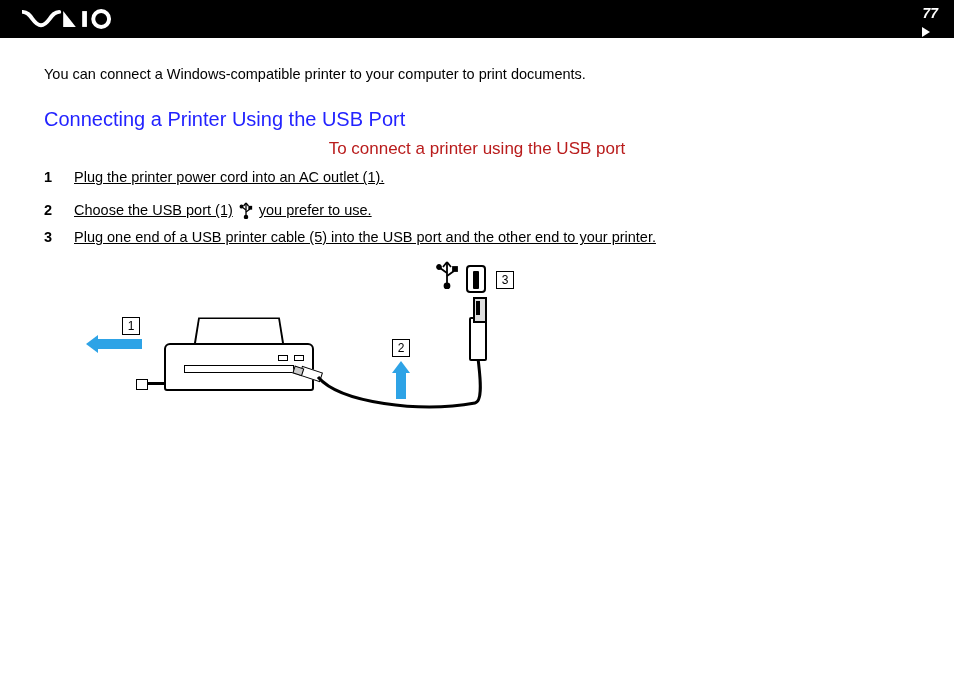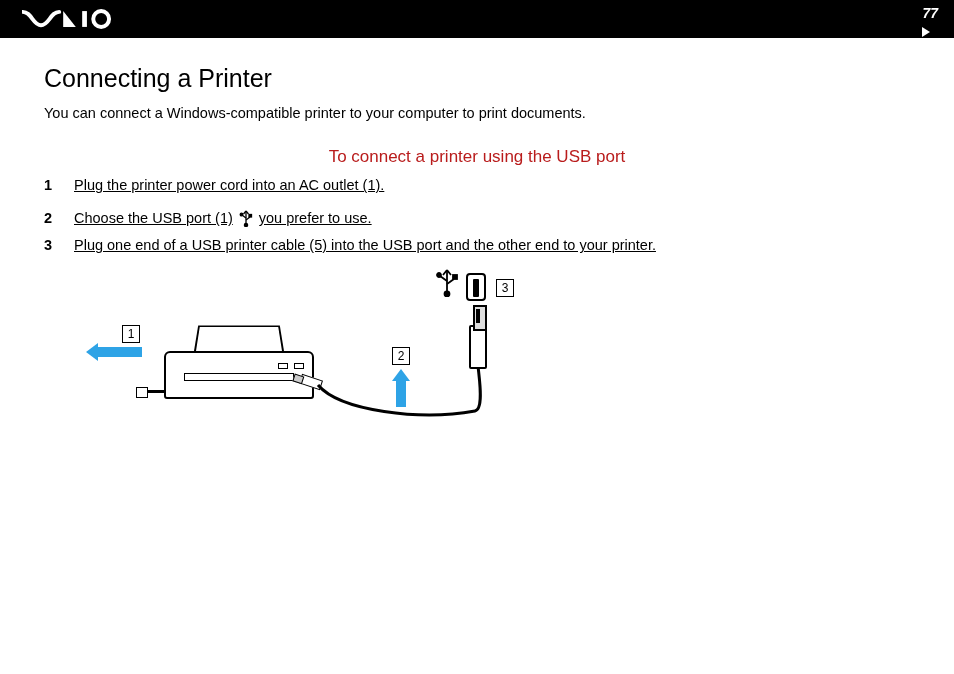--- a/index.html
+++ b/index.html
@@ -79,23 +79,23 @@
     <div class="pager">
       <div class="arrow-left"></div>
       <span>77</span>
       <div class="arrow-right"></div>
     </div>
     <div class="section-label">Using Peripheral Devices</div>
   </div>
 </div>
 
 <div class="content">
-  <h1 class="h1">Connecting a Printer</h1>
   <p class="intro">You can connect a Windows-compatible printer to your computer to print documents.</p>
 
+  <h2 class="h2">Connecting a Printer Using the USB Port</h2>
 
   <h3 class="h3">To connect a printer using the USB port</h3>
 
   <ol class="steps">
     <li>
       <span class="num">1</span>
       <span class="text">Plug the printer power cord into an AC outlet (1).</span>
     </li>
     <li style="margin-bottom:10px; margin-top:16px;">
       <span class="num">2</span>

